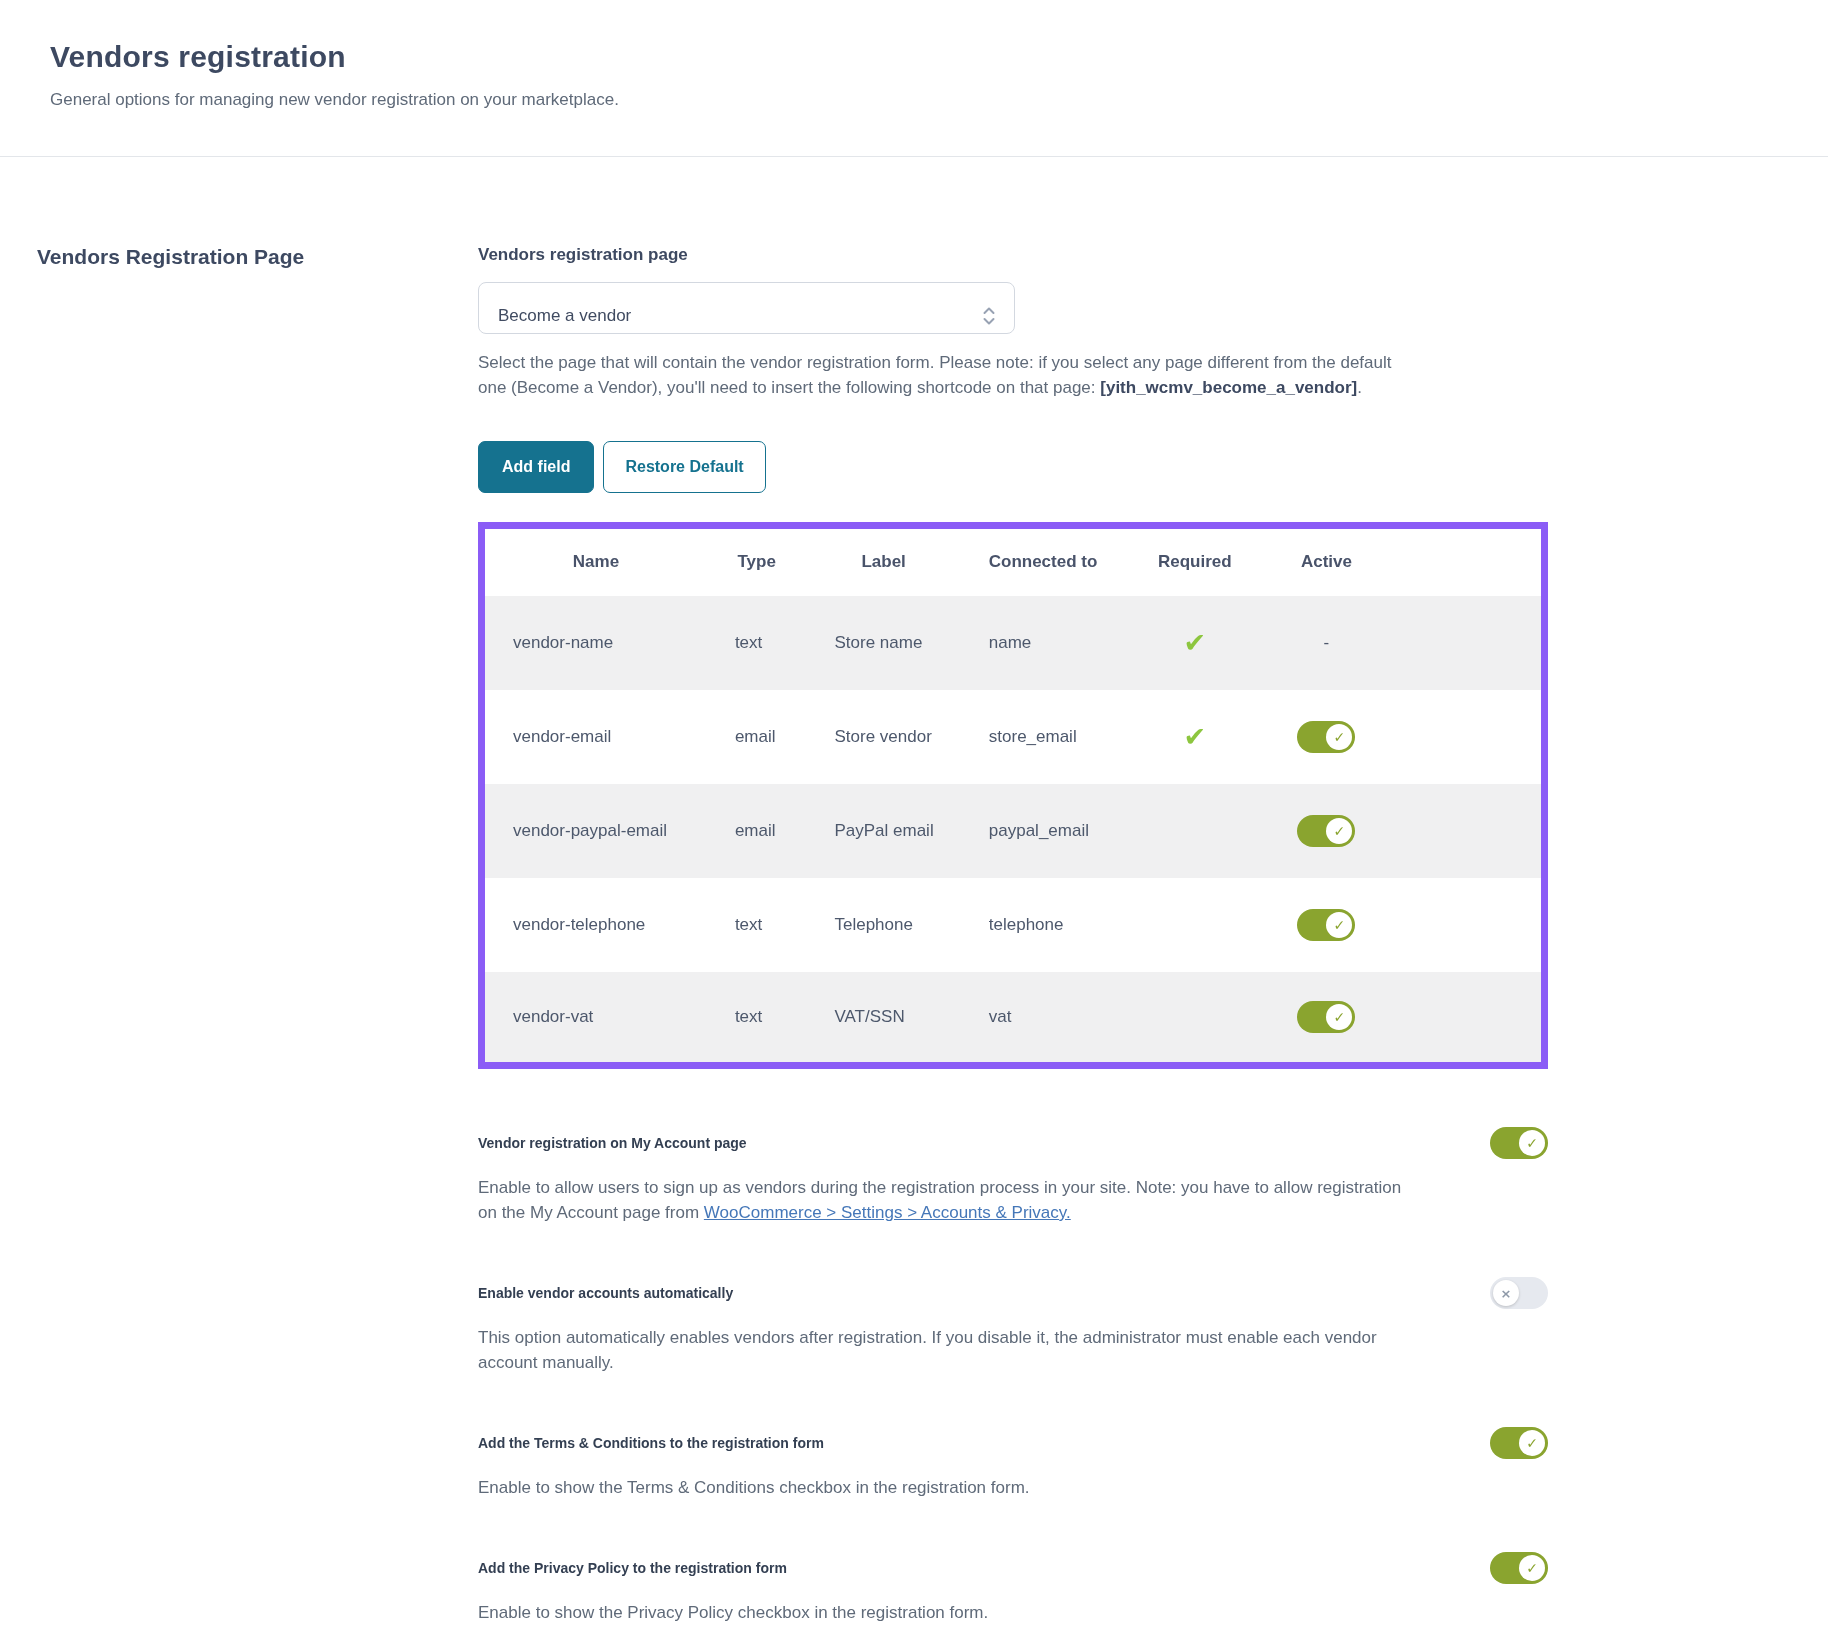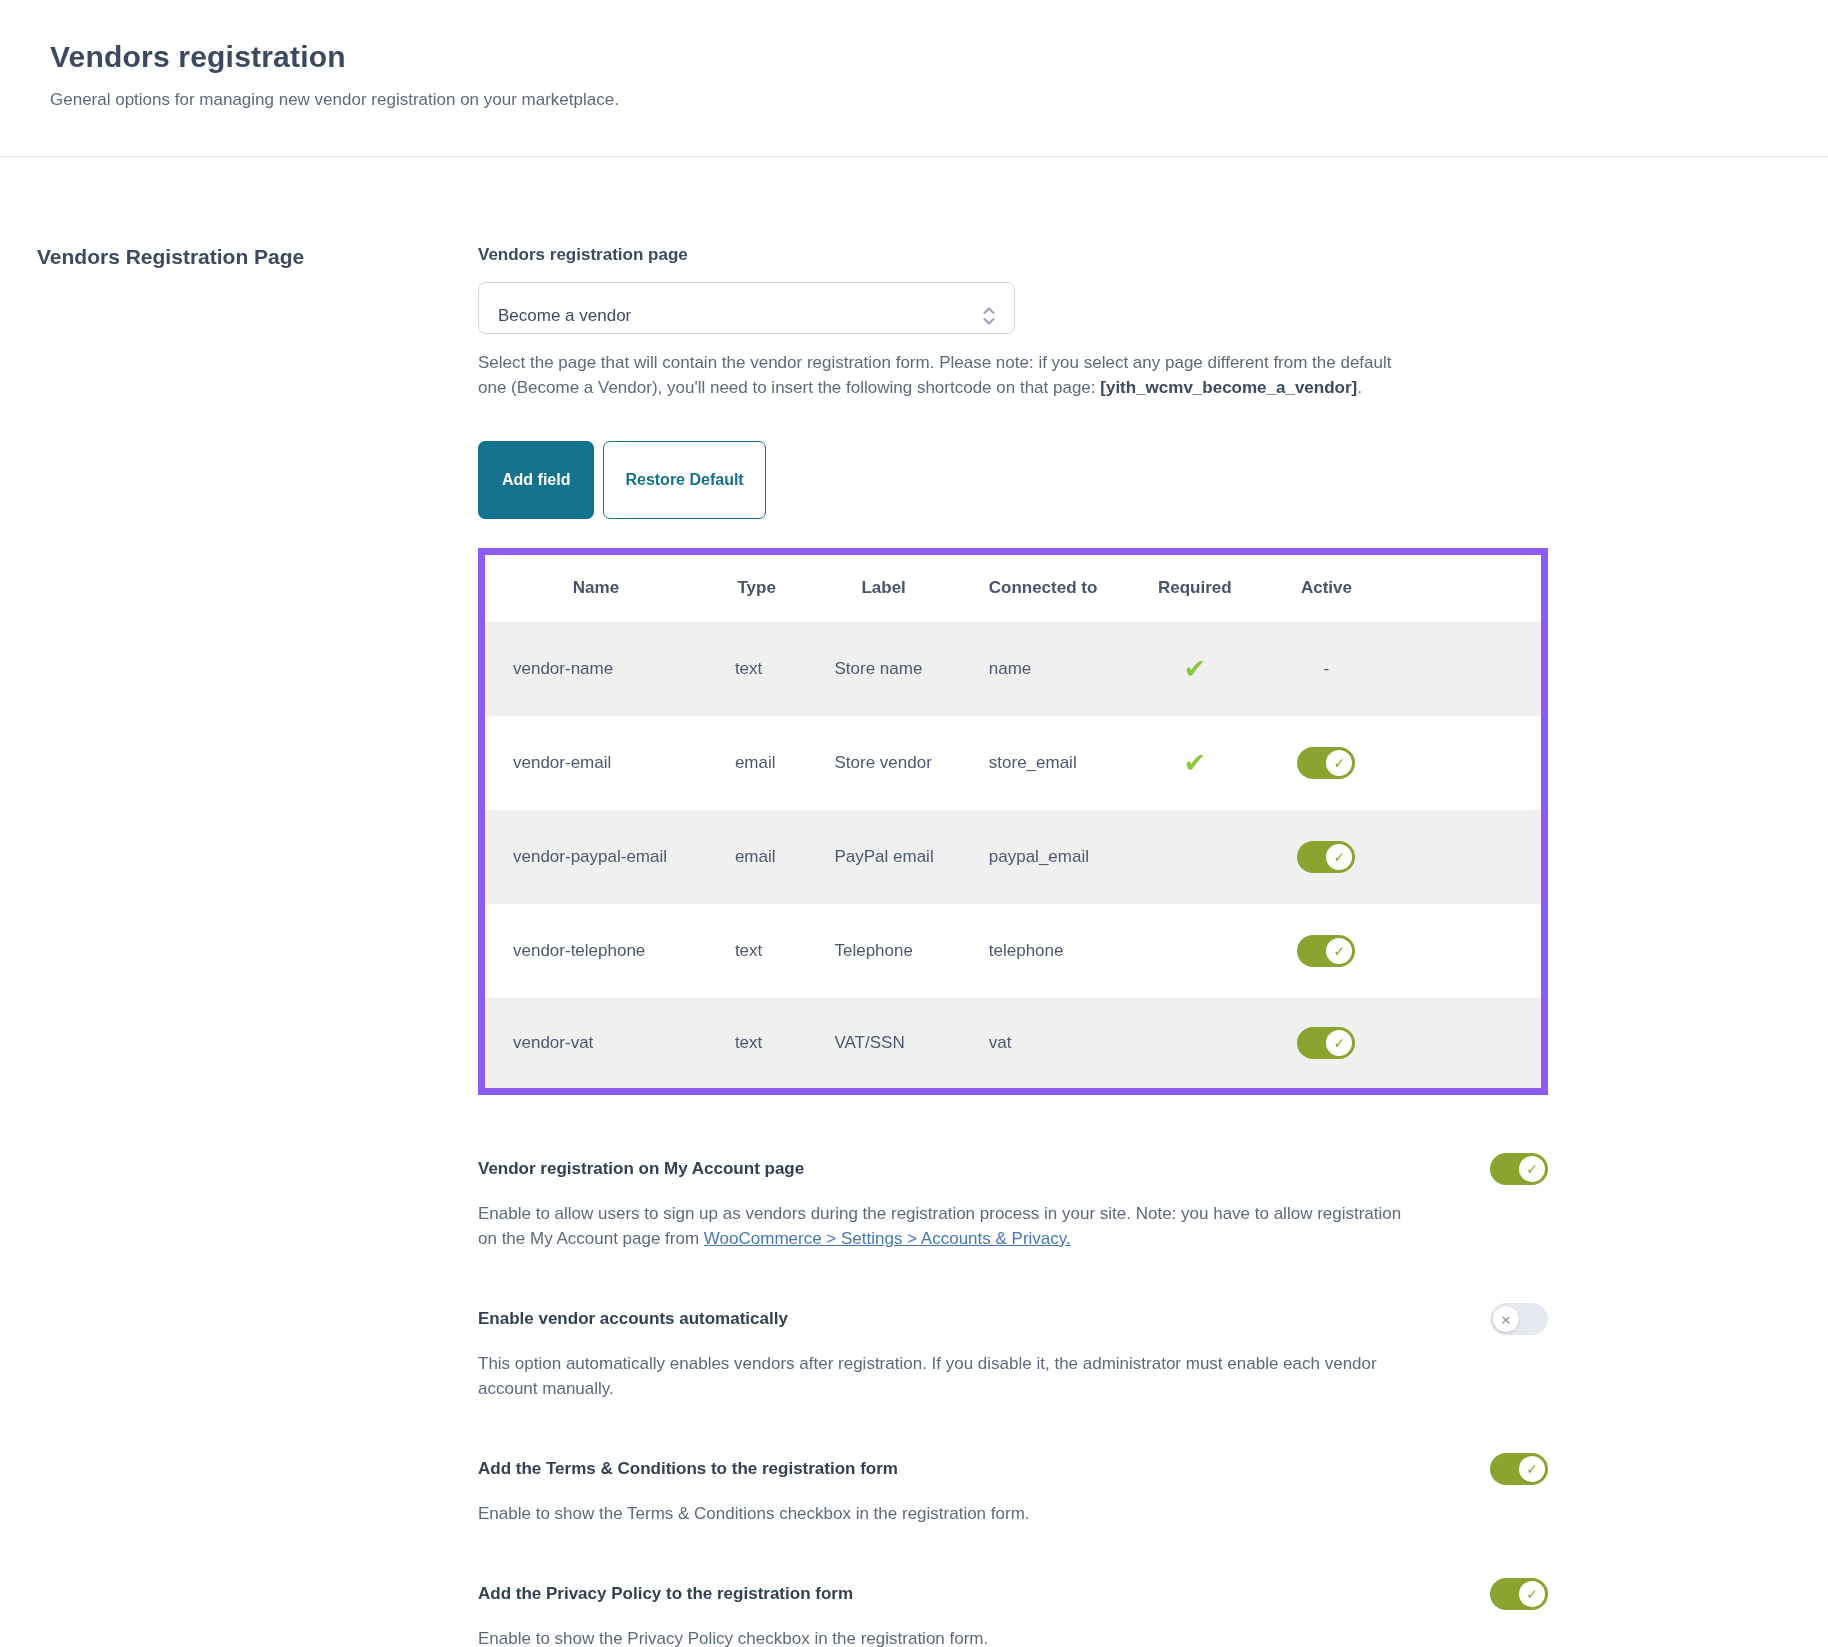--- a/index.html
+++ b/index.html
@@ -31,21 +31,21 @@
   .select svg { display:block; }
   .desc {
     margin-top:16px; max-width:932px;
     font-size:17px; line-height:25px; color:#5f6a79;
   }
   .desc strong { color:#3d4961; font-weight:700; }
 
   
   .btn-row { margin-top:41px; display:flex; gap:9px; }
   .btn { font-family:inherit; font-size:16px; font-weight:700; border-radius:7px; cursor:pointer; }
-  .btn-primary { background:#15728f; color:#ffffff; border:1px solid #15728f; padding:29px 23px; }
+  .btn-primary { background:#15728f; color:#ffffff; border:1px solid #15728f; padding:16px 23px; }
   .btn-secondary { background:#ffffff; color:#15728f; border:1px solid #15728f; padding:12px 21px; }
 
   
   .fields-table { margin-top:29px; width:1070px; border-collapse:collapse; border:7px solid #8b5cf6; }
   .fields-table th {
     height:70px; font-size:17px; font-weight:600; color:#49536a;
     text-align:center; background:#ffffff;
   }
   .fields-table td { height:94px; font-size:17px; color:#4d586c; }
   .fields-table tr.stripe td { background:#f0f0f1; }
@@ -66,21 +66,21 @@
     background:#ffffff; display:flex; align-items:center; justify-content:center;
     font-family:"DejaVu Sans", sans-serif; font-size:14px; font-weight:700;
   }
   .toggle.on  .knob { right:3px; color:#8aa42f; }
   .toggle.off .knob { left:3px; color:#8e99a8; box-shadow:0 1px 3px rgba(0,0,0,.18); font-size:13px; }
 
   
   .settings { margin-top:58px; width:1070px; }
   .setting { margin-bottom:52px; }
   .setting-head { display:flex; justify-content:space-between; align-items:center; }
-  .setting-title { font-size:17px; font-weight:700; color:#333f52; }
+  .setting-title { font-size:14px; font-weight:700; color:#333f52; }
   .setting-desc { margin-top:16px; max-width:935px; font-size:17px; line-height:25px; color:#5f6a79; }
   .setting-desc a { color:#4577b8; text-decoration:underline; }
 </style>
 </head>
 <body>
 
 <header class="page-header">
   <h1>Vendors registration</h1>
   <p>General options for managing new vendor registration on your marketplace.</p>
 </header>

